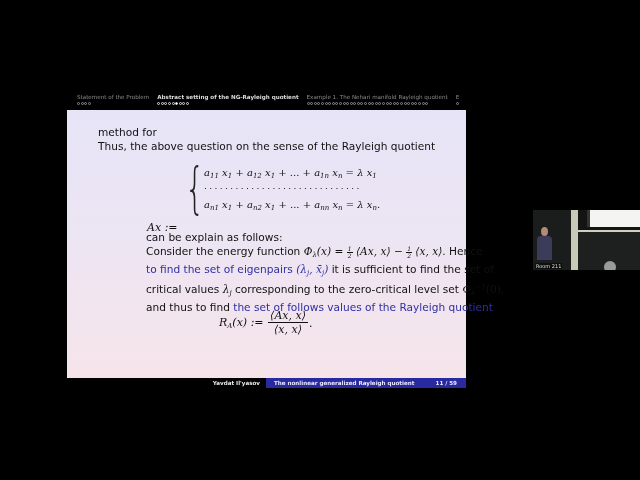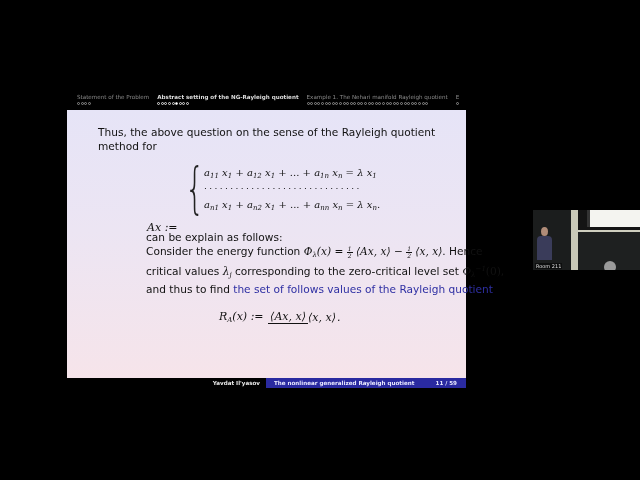--- a/index.html
+++ b/index.html
@@ -36,21 +36,21 @@
     .system { position: absolute; left: 80px; top: 52px; width: 300px; height: 58px; }
     .ax-label { position: absolute; left: 0; top: 21px; font-size: 11px; margin-top: 38px; }
     .brace { position: absolute; left: 38px; top: -4px; font-size: 56px; line-height: 60px; font-family: "DejaVu Sans", sans-serif; font-weight: 200; color: #222; transform: scaleX(0.55); transform-origin: left; }
     .eqline { position: absolute; left: 57px; font-size: 10px; white-space: nowrap; }
     .eq1 { top: 5px; }
     .eqdots { top: 19px; letter-spacing: 2.4px; font-size: 9px; }
     .eq2 { top: 37px; }
     sub { font-size: 7px; vertical-align: -2px; text-align: right; }
     sup { font-size: 7px; vertical-align: 4px; }
 
-    .frac { display: inline-flex; align-items: center; vertical-align: middle; margin: 0 1px; }
+    .frac { display: inline-flex; flex-direction: column; align-items: center; vertical-align: middle; margin: 0 1px; }
     .frac .num { border-bottom: 0.8px solid #111; padding: 0 2px; line-height: 12px; }
     .frac .den { line-height: 12px; padding-top: 1px; }
     .smallfrac { display: inline-flex; flex-direction: column; align-items: center; vertical-align: middle; font-size: 6px; line-height: 6px; }
     .smallfrac .num { border-bottom: 0.6px solid #111; padding: 0 1px; }
 
     .rayleigh { position: absolute; left: 136px; top: 200px; font-size: 11px; white-space: nowrap; display: flex; align-items: center; margin-left: 16px; }
 
     .footer {
       position: absolute; left: 67px; top: 378px; width: 399px; height: 10px; display: flex; font-size: 5.6px;
     }
@@ -143,22 +143,22 @@
   <div class="section">
     <span class="name">E</span>
     <span class="dots">
         <span class="dot"></span>
       </span>
   </div>
 </div>
 
 <div class="slide">
   <div class="para" style="top:15px;">
+    <div>method for</div>
     <div>Thus, the above question on the sense of the Rayleigh quotient</div>
-    <div>method for</div>
   </div>
 
   <div class="system">
     <span class="ax-label math">Ax :=</span>
     <span class="brace">{</span>
     <div class="eqline eq1 math">
       a<sub>11</sub> x<sub>1</sub> <span class="mathup">+</span> a<sub>12</sub> x<sub>1</sub> <span class="mathup">+ ... +</span> a<sub>1n</sub> x<sub>n</sub> <span class="mathup">=</span> λ x<sub>1</sub>
     </div>
     <div class="eqline eqdots">..............................</div>
     <div class="eqline eq2 math">
@@ -169,20 +169,23 @@
   <div class="para" style="top:120px;margin-left:48px;">
     <div>can be explain as follows:</div>
     <div>
       <span>Consider the energy function </span><span class="math">Φ<sub>λ</sub>(x) <span class="mathup">=</span> <span class="smallfrac mathup">
             <span class="num">1</span>
             <span>2</span>
           </span> <span class="mathup">⟨</span>Ax, x<span class="mathup">⟩ −</span> <span class="smallfrac mathup">
             <span class="num">1</span>
             <span>2</span>
           </span> <span class="mathup">⟨</span>x, x<span class="mathup">⟩</span></span><span>. Hence</span>
+    </div>
+    <div>
+      <span class="blue">to find the set of eigenpairs <span class="math">(λ<sub>j</sub>, x̄<sub>j</sub>)</span></span><span> it is sufficient to find the set of</span>
     </div>
     <div>
       critical values <span class="math">λ<sub>j</sub></span> corresponding to the zero-critical level set <span class="math">Φ<sub>λ</sub><sup>−1</sup></span><span class="mathup">(0)</span>,
     </div>
     <div>
       <span>and thus to find </span><span class="blue">the set of follows values of the Rayleigh quotient</span>
     </div>
   </div>
 
   <div class="rayleigh math">

